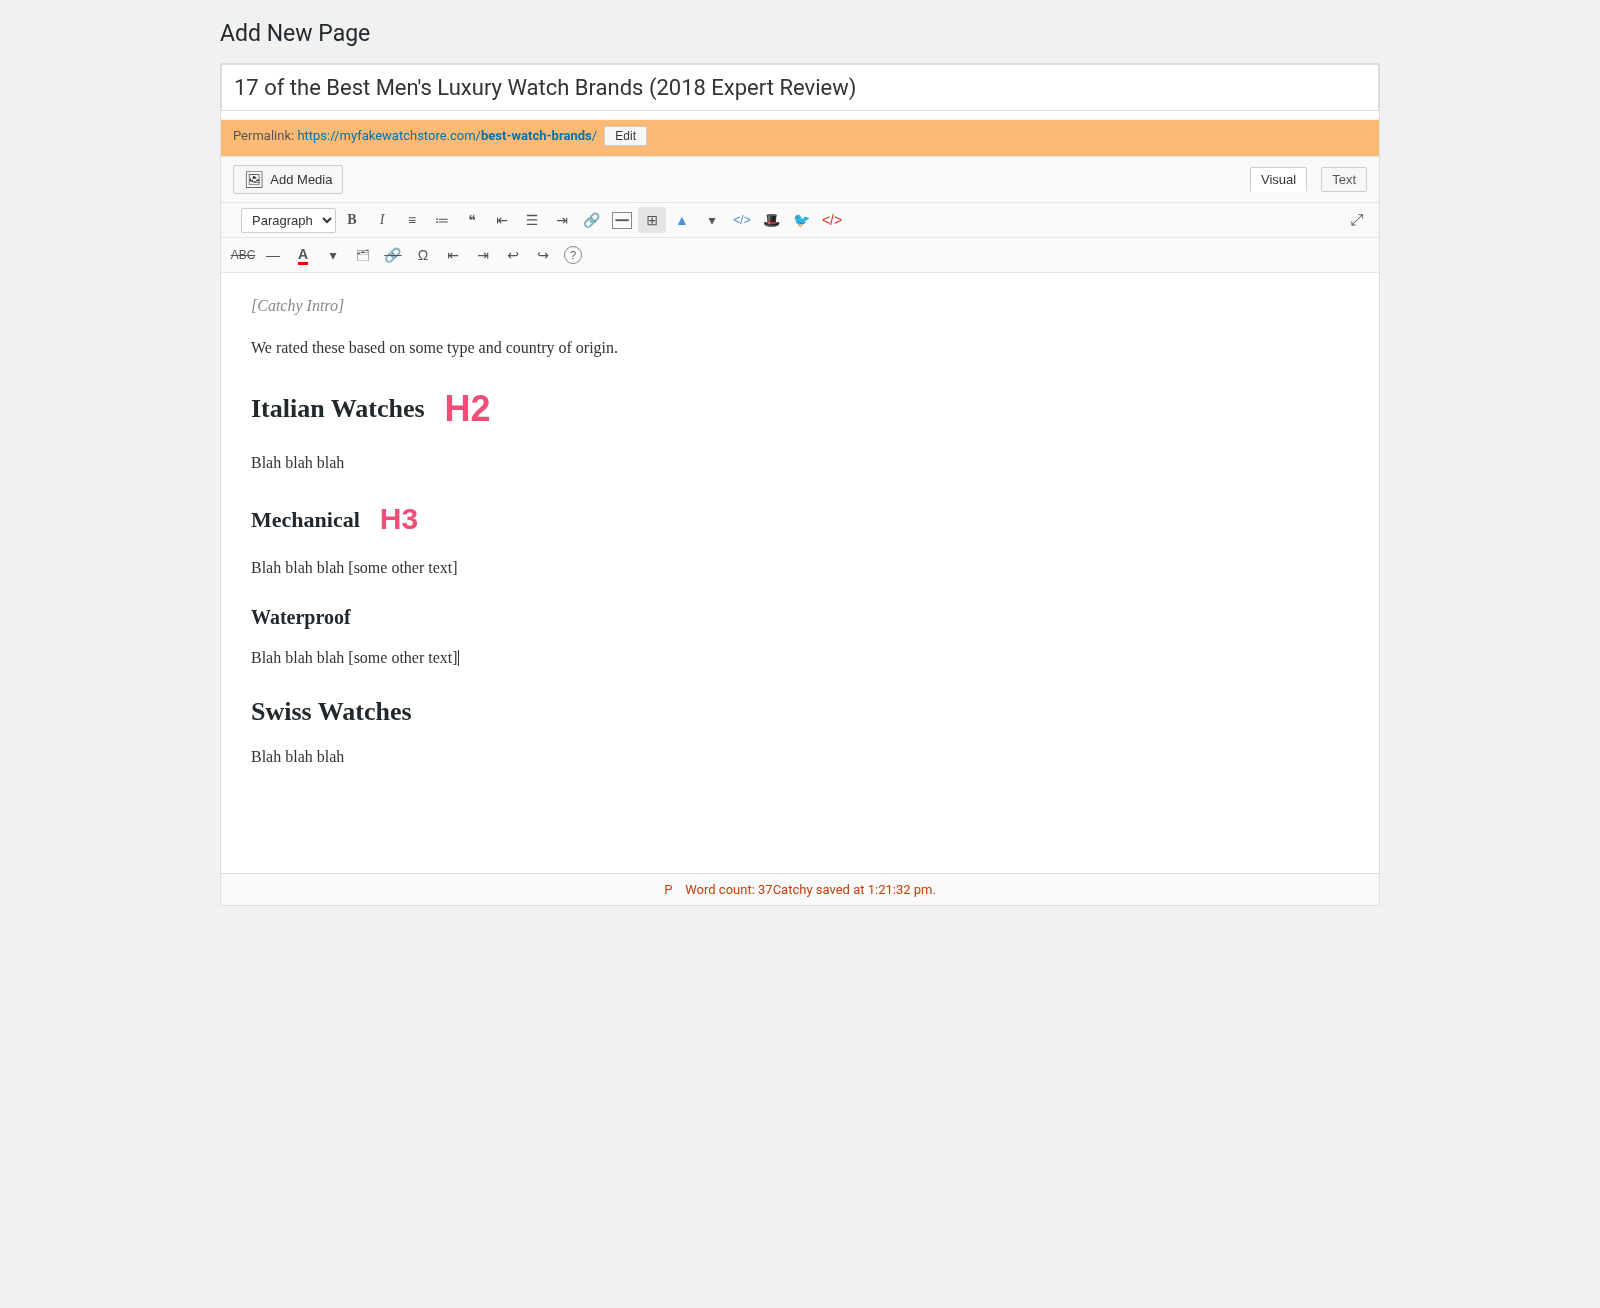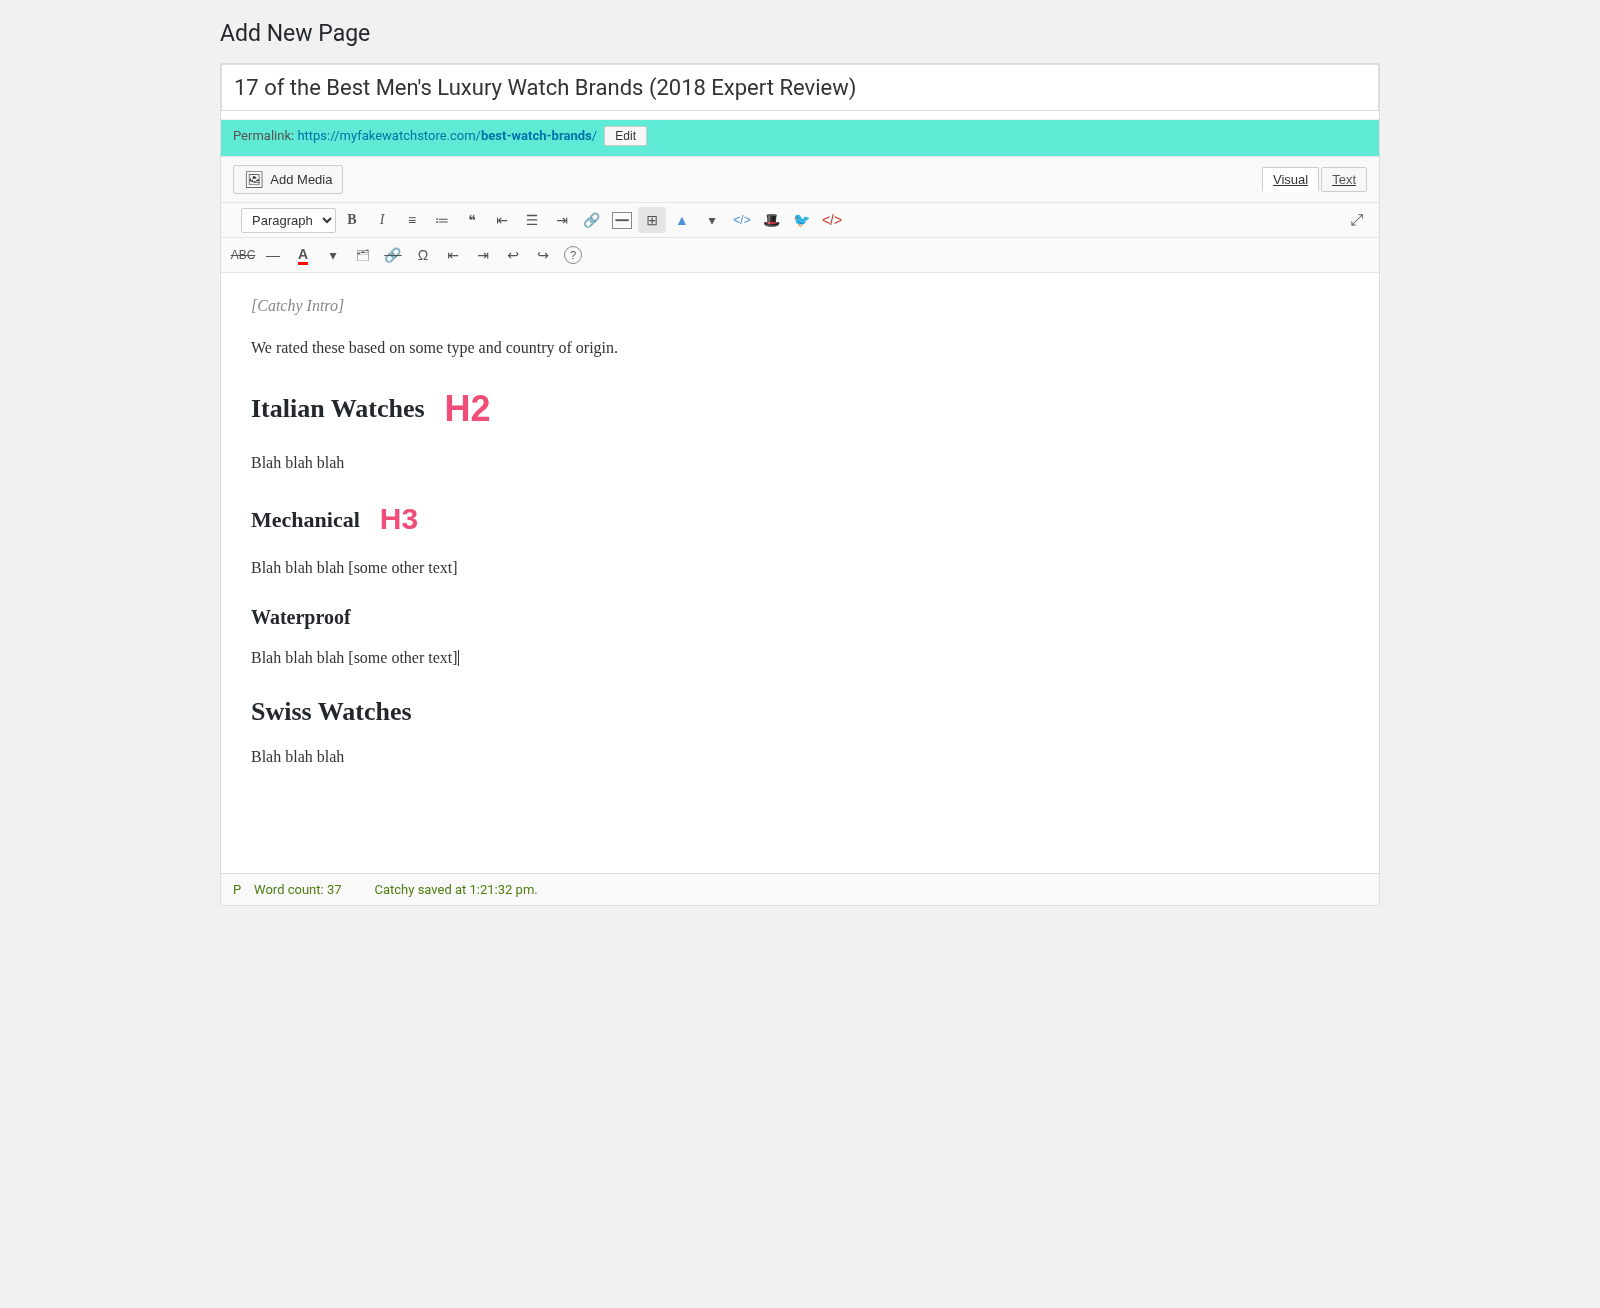--- a/index.html
+++ b/index.html
@@ -33,21 +33,21 @@
       color: #333;
       font-family: inherit;
       outline: none;
       margin-bottom: 8px;
       display: block;
     }
     .permalink-bar {
       padding: 6px 12px 10px 12px;
       font-size: 13px;
       color: #555;
-      background: #5eead4;
+      background: #fdba74;
       border-top: 1px solid #eee;
     }
     .permalink-bar a {
       color: #0073aa;
       text-decoration: none;
     }
     .permalink-bar a strong { font-weight: 700; }
     .edit-btn {
       display: inline-block;
       padding: 2px 10px;
@@ -75,22 +75,21 @@
       padding: 4px 10px;
       border: 1px solid #ccc;
       background: #f7f7f7;
       color: #333;
       font-size: 13px;
       cursor: pointer;
       border-radius: 2px;
     }
     .visual-text-tabs {
       display: flex;
-      gap: 2px;
-      text-decoration: underline;
+      gap: 14px;
     }
     .tab-btn {
       padding: 4px 10px;
       border: 1px solid #ccc;
       background: #f7f7f7;
       color: #555;
       font-size: 13px;
       cursor: pointer;
       border-radius: 2px;
     }
@@ -222,28 +221,27 @@
       color: #23282d;
       margin-bottom: 12px;
     }
     .content-para {
       margin-bottom: 20px;
       font-family: Georgia, serif;
       font-size: 16px;
     }
     .editor-footer {
       display: flex;
-      justify-content: flex-start;
+      justify-content: center;
       align-items: center;
       padding: 8px 12px;
       border-top: 1px solid #ddd;
       background: #f9f9f9;
       font-size: 13px;
-      color: #4d7c0f;
-      gap: 33px;
+      color: #c2410c;
     }
     .cursor-blink {
       display: inline-block;
       width: 1px;
       height: 1em;
       background: #333;
       animation: blink 1s step-end infinite;
       vertical-align: text-bottom;
     }
     @keyframes blink {

